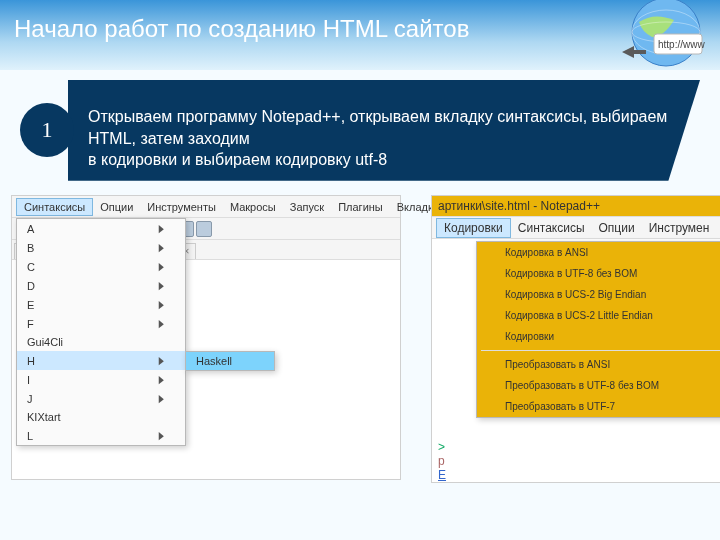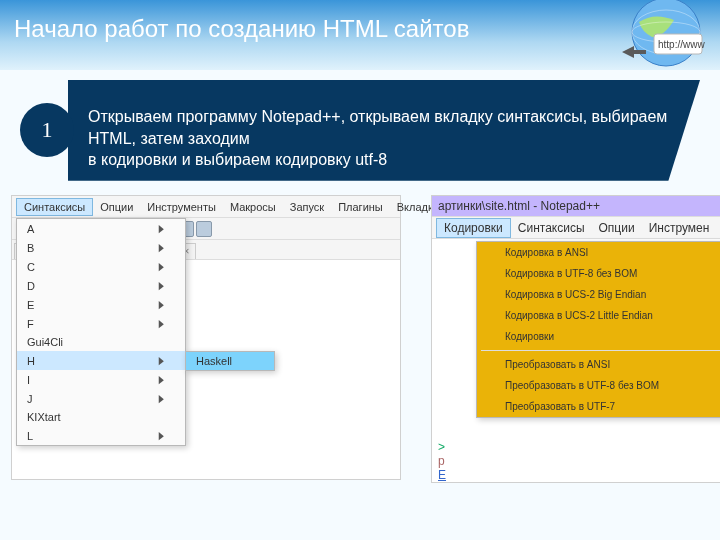--- a/index.html
+++ b/index.html
@@ -178,21 +178,21 @@
     top: 0;
     background: #7dd3fc;
     border: 1px solid #b8b8b8;
     box-shadow: 2px 2px 6px rgba(0,0,0,0.2);
     min-width: 90px;
   }
   .sub-dropdown .ditem { min-width: 80px; }
   .sub-dropdown .ditem.hover { background: #cce8ff; }
   
   .npp-right .title {
-    background: #c4b5fd;
+    background: #eab308;
     border-bottom: 1px solid #ddd;
     padding: 3px 6px;
     font-size: 12px;
     color: #333;
   }
   .npp-right .dropdown2 {
     position: absolute;
     top: 45px;
     left: 44px;
     width: 276px;

